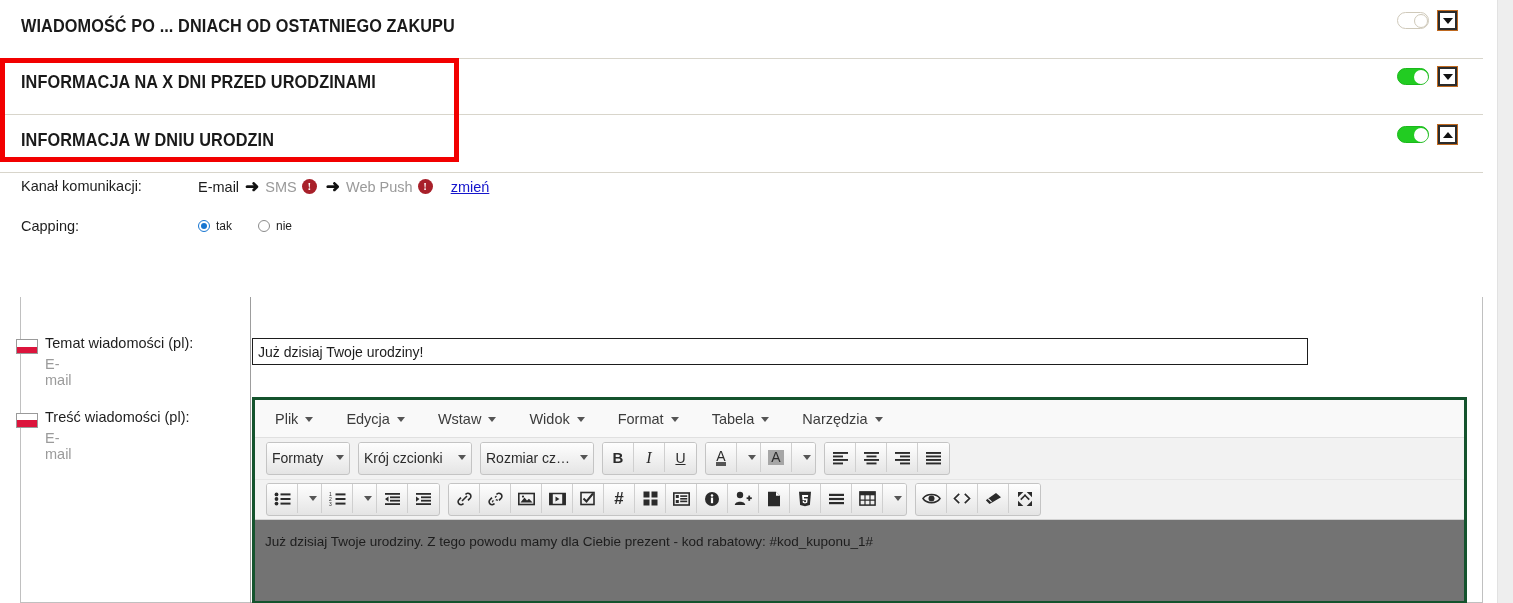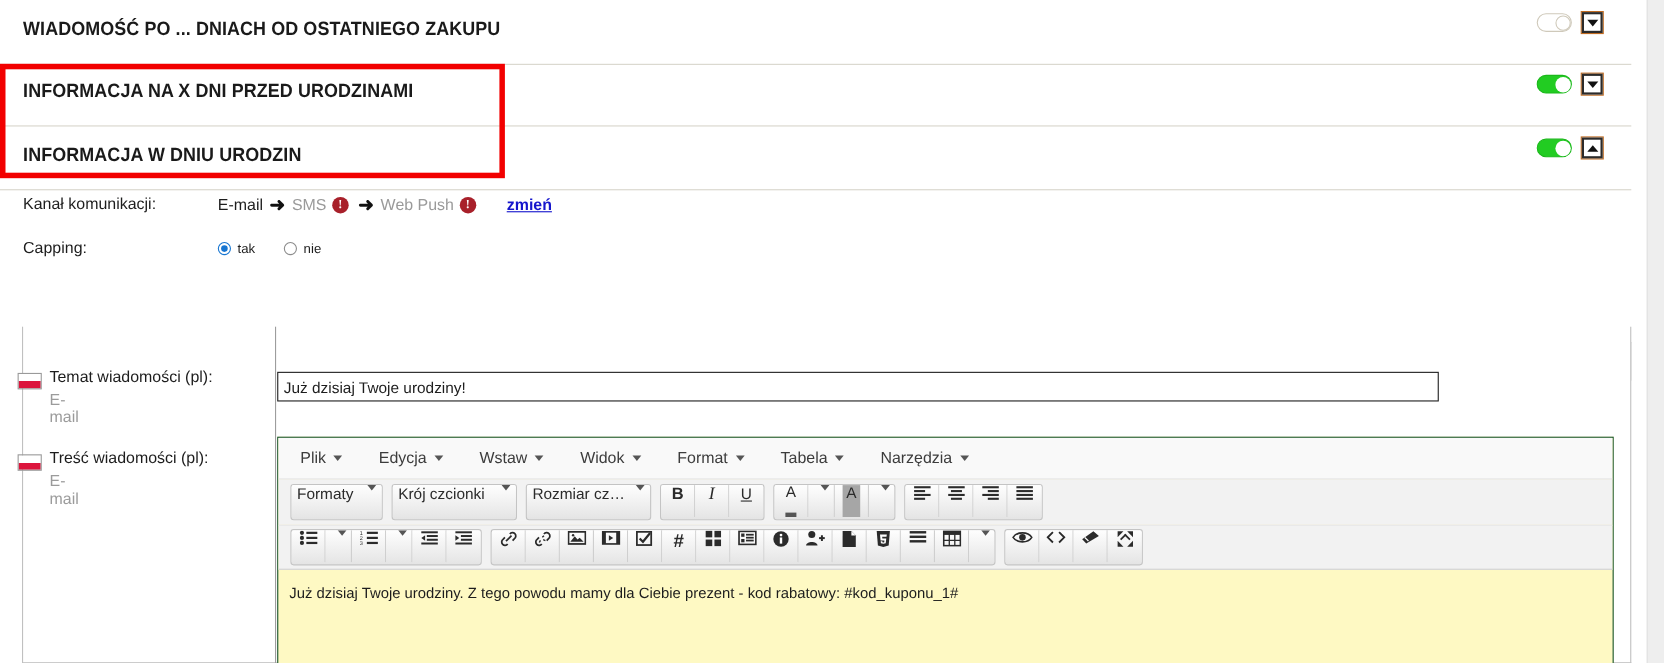--- a/index.html
+++ b/index.html
@@ -156,23 +156,22 @@
     font-size: 11px;
     font-weight: bold;
     text-align: center;
     line-height: 15px;
     margin: 0 3px 0 5px;
     font-family: "Liberation Serif", serif;
   }
   .chan-link {
     color: #1515cc;
     text-decoration: underline;
-    margin-left: 25px;
+    margin-left: 15px;
     cursor: pointer;
-    font-weight: bold;
   }
 
   .radio-wrap {
     position: absolute;
     left: 198px;
     display: flex;
     align-items: center;
     font-size: 12px;
   }
   .radio {
@@ -292,22 +291,22 @@
     box-sizing: border-box;
   }
 
   
   .mce {
     position: absolute;
     left: 252px;
     top: 397px;
     width: 1215px;
     height: 207px;
-    border: 1px solid #14532d;
-    background: #fef9c3;
+    border: 3px solid #14532d;
+    background: #737373;
     box-sizing: border-box;
     overflow: hidden;
   }
   .mce-menubar {
     height: 38px;
     background: #f9f9f9;
     border-bottom: 1px solid #e0e0e0;
     display: flex;
     align-items: center;
     padding-left: 10px;
@@ -349,20 +348,21 @@
     border-radius: 3px;
     overflow: hidden;
     margin-right: 8px;
     background: linear-gradient(to bottom, #fdfdfd, #e4e4e4);
     height: 31px;
   }
   .tb-btn {
     min-width: 31px;
     height: 29px;
     display: flex;
+    align-items: center;
     justify-content: center;
     border-right: 1px solid #cfcfcf;
     background: linear-gradient(to bottom, #fefefe, #e6e6e6);
     font-size: 14px;
     color: #2b2b2b;
     cursor: default;
     padding: 0 5px;
     box-sizing: border-box;
   }
   .tb-btn:last-child { border-right: none; }

